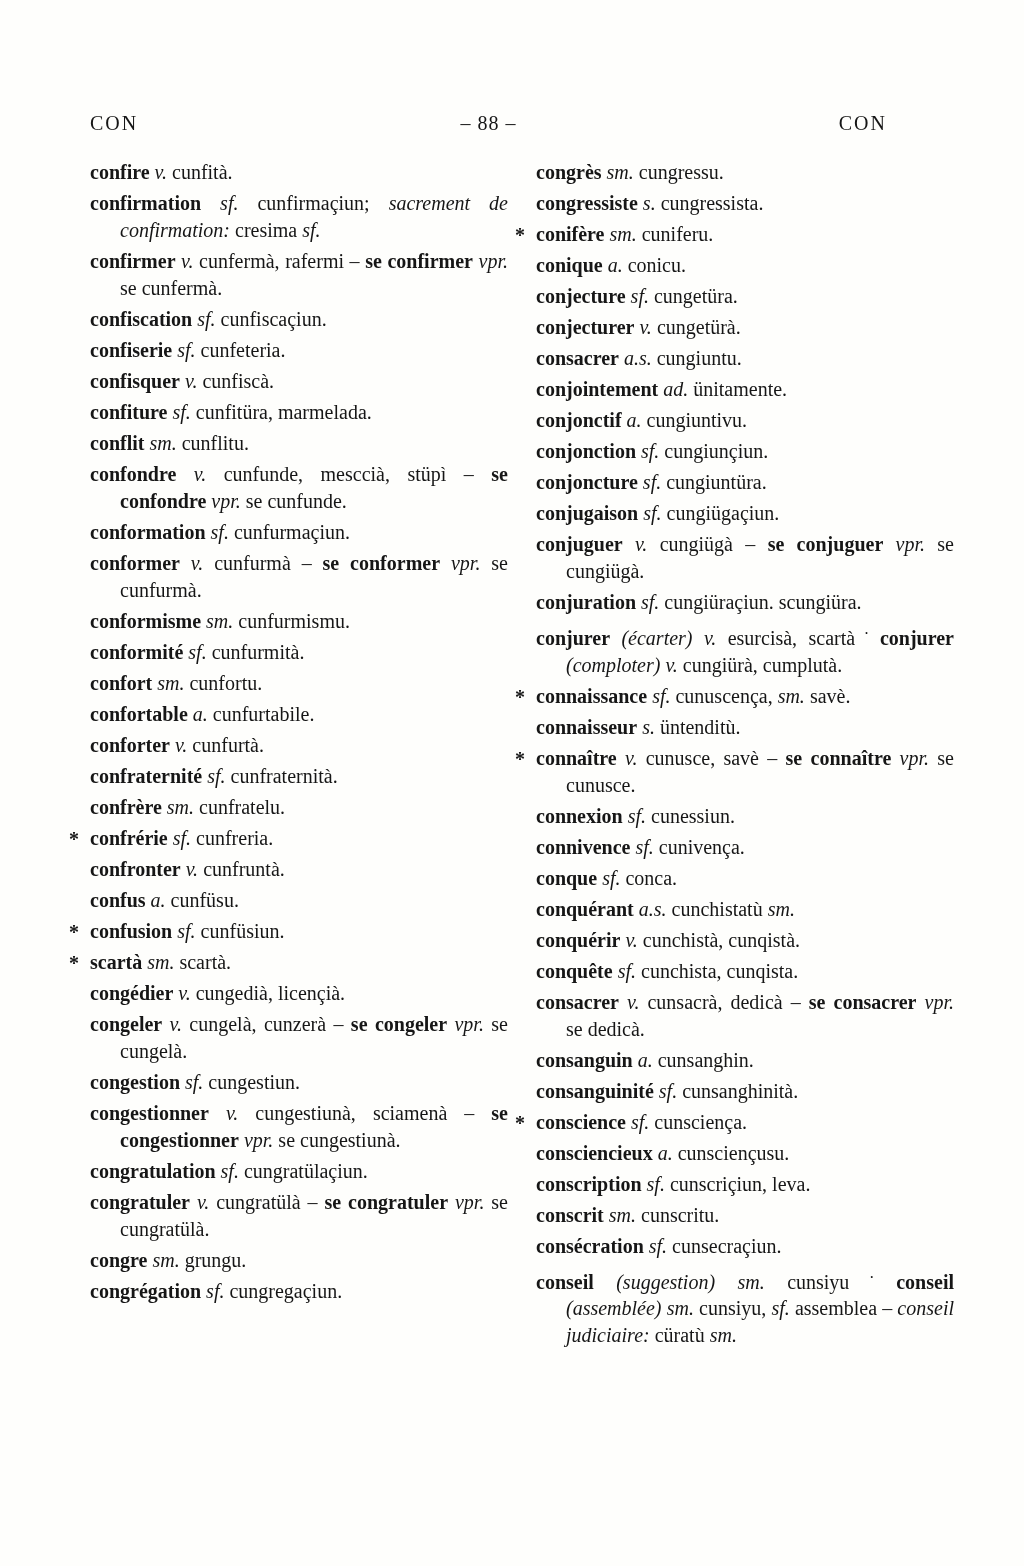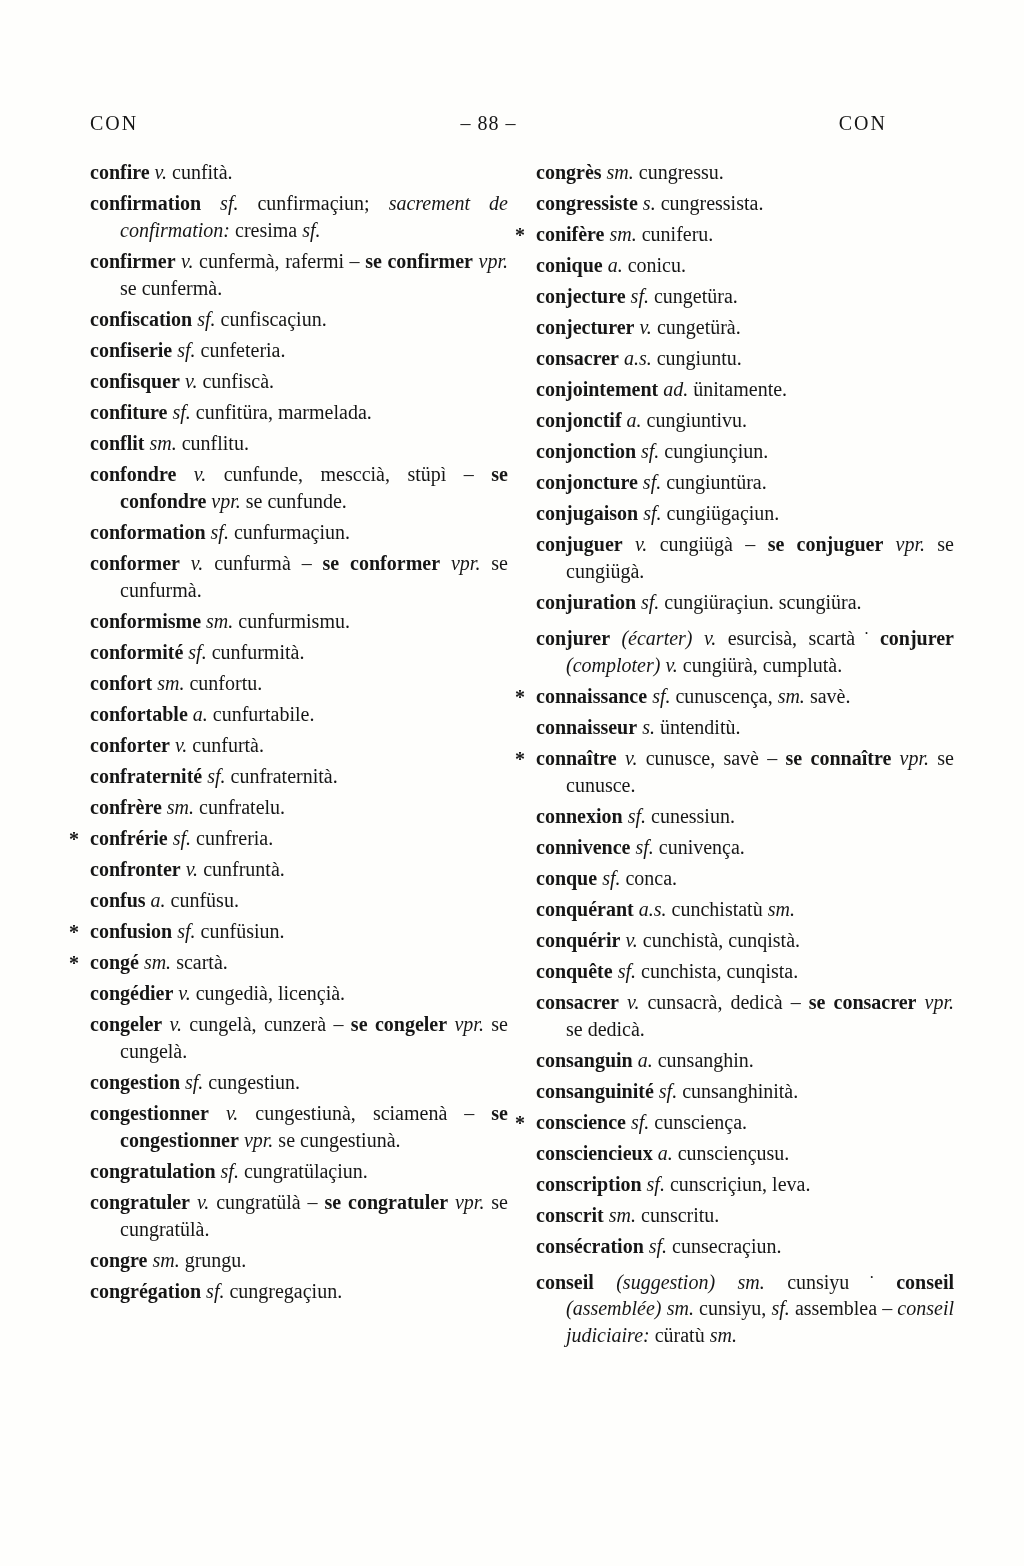--- a/index.html
+++ b/index.html
@@ -88,21 +88,21 @@
         <div class="entry"><span class="hw">conformité</span><span class="gr"> sf.</span><span class="tr"> cunfurmità.</span></div>
         <div class="entry"><span class="hw">confort</span><span class="gr"> sm.</span><span class="tr"> cunfortu.</span></div>
         <div class="entry"><span class="hw">confortable</span><span class="gr"> a.</span><span class="tr"> cunfurtabile.</span></div>
         <div class="entry"><span class="hw">conforter</span><span class="gr"> v.</span><span class="tr"> cunfurtà.</span></div>
         <div class="entry"><span class="hw">confraternité</span><span class="gr"> sf.</span><span class="tr"> cunfraternità.</span></div>
         <div class="entry"><span class="hw">confrère</span><span class="gr"> sm.</span><span class="tr"> cunfratelu.</span></div>
         <div class="entry"><span class="star">*</span><span class="hw">confrérie</span><span class="gr"> sf.</span><span class="tr"> cunfreria.</span></div>
         <div class="entry"><span class="hw">confronter</span><span class="gr"> v.</span><span class="tr"> cunfruntà.</span></div>
         <div class="entry"><span class="hw">confus</span><span class="gr"> a.</span><span class="tr"> cunfüsu.</span></div>
         <div class="entry"><span class="star">*</span><span class="hw">confusion</span><span class="gr"> sf.</span><span class="tr"> cunfüsiun.</span></div>
-        <div class="entry"><span class="star">*</span><span class="hw">congé</span><span class="gr"> sm.</span><span class="tr"> scartà.</span></div>
+        <div class="entry"><span class="star">*</span><span class="hw">scartà</span><span class="gr"> sm.</span><span class="tr"> scartà.</span></div>
         <div class="entry"><span class="hw">congédier</span><span class="gr"> v.</span><span class="tr"> cungedià, licençià.</span></div>
         <div class="entry"><span class="hw">congeler</span><span class="gr"> v.</span><span class="tr"> cungelà, cunzerà – </span><span class="hw">se congeler</span><span class="gr"> vpr.</span><span class="tr"> se cungelà.</span></div>
         <div class="entry"><span class="hw">congestion</span><span class="gr"> sf.</span><span class="tr"> cungestiun.</span></div>
         <div class="entry"><span class="hw">congestionner</span><span class="gr"> v.</span><span class="tr"> cungestiunà, sciamenà – </span><span class="hw">se congestionner</span><span class="gr"> vpr.</span><span class="tr"> se cungestiunà.</span></div>
         <div class="entry"><span class="hw">congratulation</span><span class="gr"> sf.</span><span class="tr"> cungratülaçiun.</span></div>
         <div class="entry"><span class="hw">congratuler</span><span class="gr"> v.</span><span class="tr"> cungratülà – </span><span class="hw">se congratuler</span><span class="gr"> vpr.</span><span class="tr"> se cungratülà.</span></div>
         <div class="entry"><span class="hw">congre</span><span class="gr"> sm.</span><span class="tr"> grungu.</span></div>
         <div class="entry"><span class="hw">congrégation</span><span class="gr"> sf.</span><span class="tr"> cungregaçiun.</span></div>
       </div>
     <div class="col">

